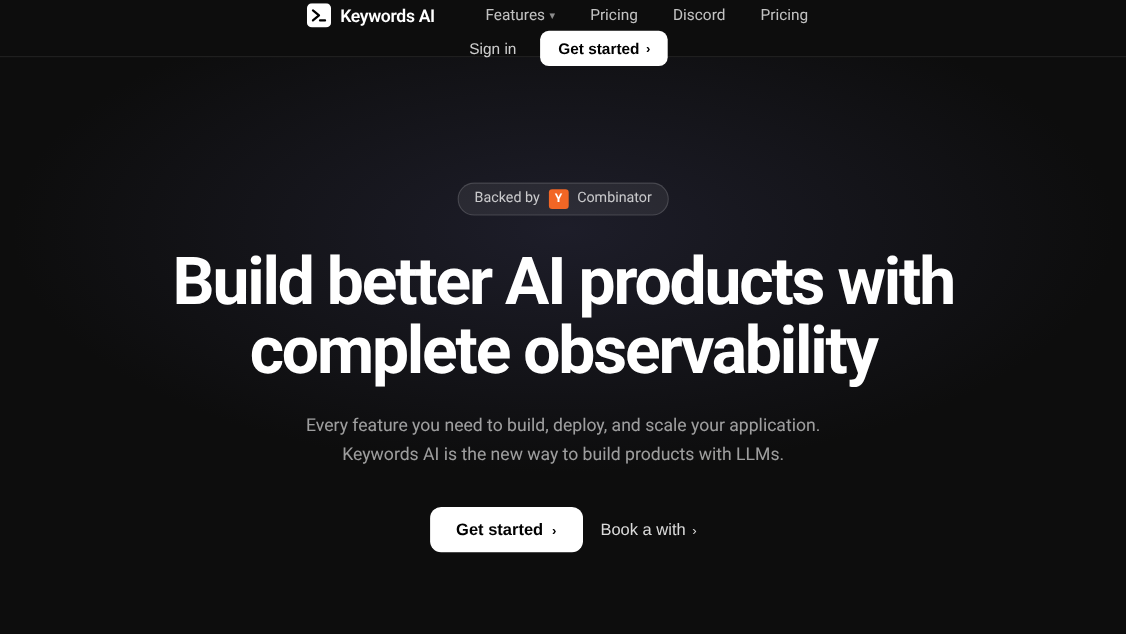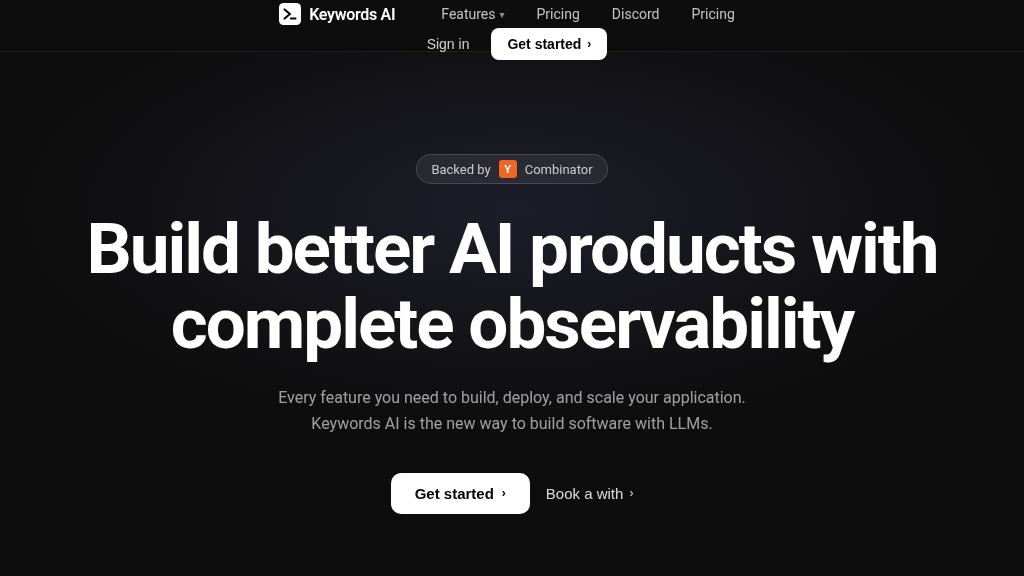--- a/index.html
+++ b/index.html
@@ -138,21 +138,21 @@
       background: #f26625;
       color: #fff;
       font-weight: 700;
       font-size: 11px;
       width: 18px;
       height: 18px;
       border-radius: 3px;
     }
 
     .hero-title {
-      font-size: 71px;
+      font-size: 60px;
       font-weight: 700;
       line-height: 1.05;
       letter-spacing: -2px;
       color: #fff;
       max-width: 900px;
       margin-bottom: 24px;
     }
 
     .hero-subtitle {
       font-size: 16px;
@@ -242,21 +242,21 @@
     <span>Backed by</span>
     <span class="yc-badge">Y</span>
     <span>Combinator</span>
   </div>
 
   <h1 class="hero-title">
     <span>Build better AI products with</span><br>
     <span>complete observability</span>
   </h1>
 
-  <p class="hero-subtitle">Every feature you need to build, deploy, and scale your application. Keywords AI is the new way to build software with LLMs.</p>
+  <p class="hero-subtitle">Every feature you need to build, deploy, and scale your application. Keywords AI is the new way to build products with LLMs.</p>
 
   <div class="hero-cta">
     <button class="get-started-btn-hero">
       <span>Get started</span>
       <span class="arrow">›</span>
     </button>
     <button class="book-demo-btn">
       <span>Book a with</span>
       <span class="arrow">›</span>
     </button>

